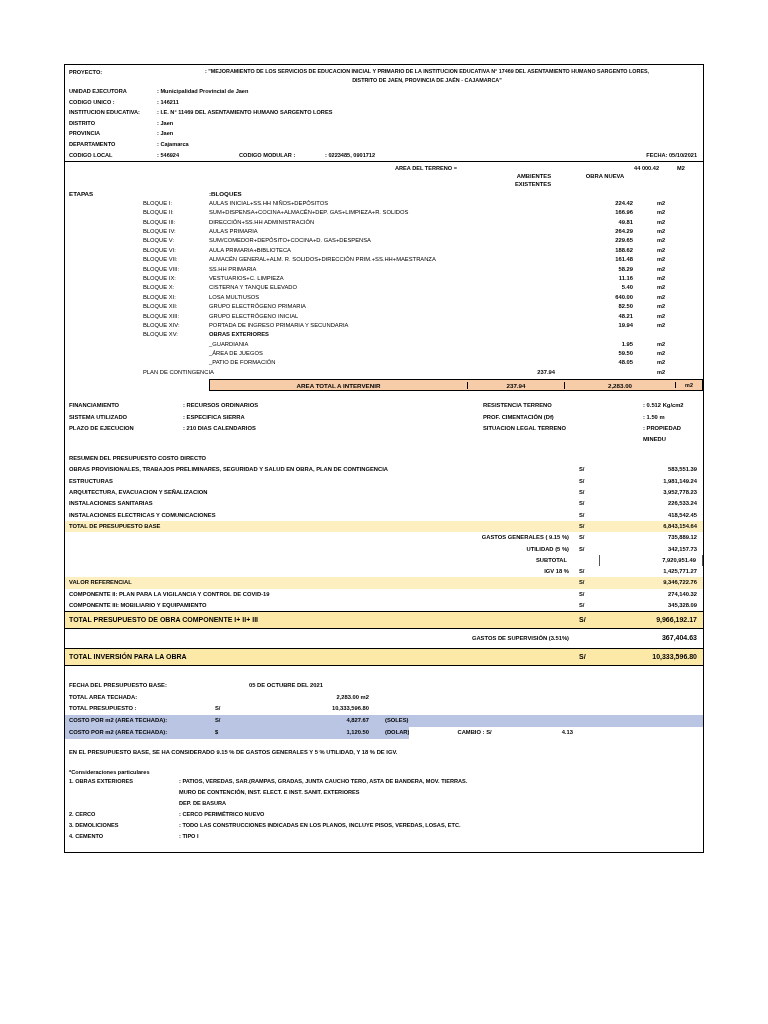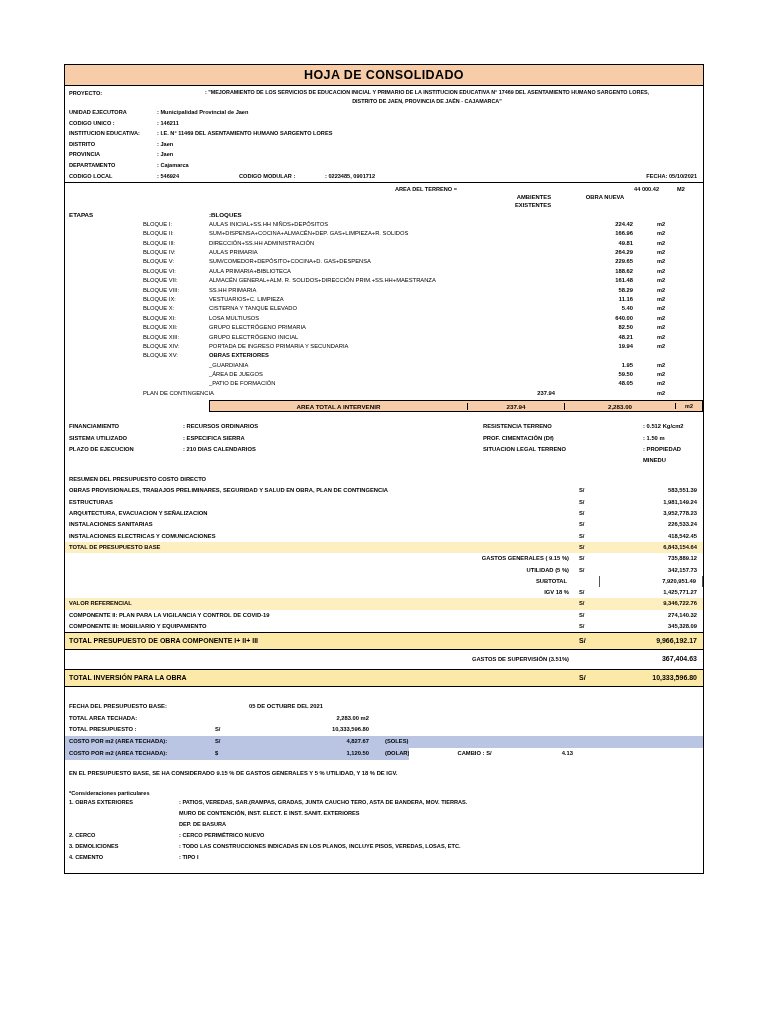--- a/index.html
+++ b/index.html
@@ -107,21 +107,20 @@
   .c-l{width:114px;padding-left:4px;box-sizing:border-box;}
   .c-v{flex:1;}
   .spacer{height:10px;}
 </style>
 </head>
 <body>
 
 <div class="page">
   <div class="sheet">
 
-    <div class="title-bar">HOJA DE CONSOLIDADO</div>
 
     <div class="hdr">
       <div class="hrow">
         <div class="hlbl">PROYECTO:</div>
         <div class="hval proj-text">
           <span>: "MEJORAMIENTO DE LOS SERVICIOS DE EDUCACION INICIAL Y PRIMARIO DE LA INSTITUCION EDUCATIVA N° 17469 DEL ASENTAMIENTO HUMANO SARGENTO LORES,</span>
           <span class="l2">DISTRITO DE JAEN, PROVINCIA DE JAÉN - CAJAMARCA"</span>
         </div>
       </div>
       <div class="hrow">

